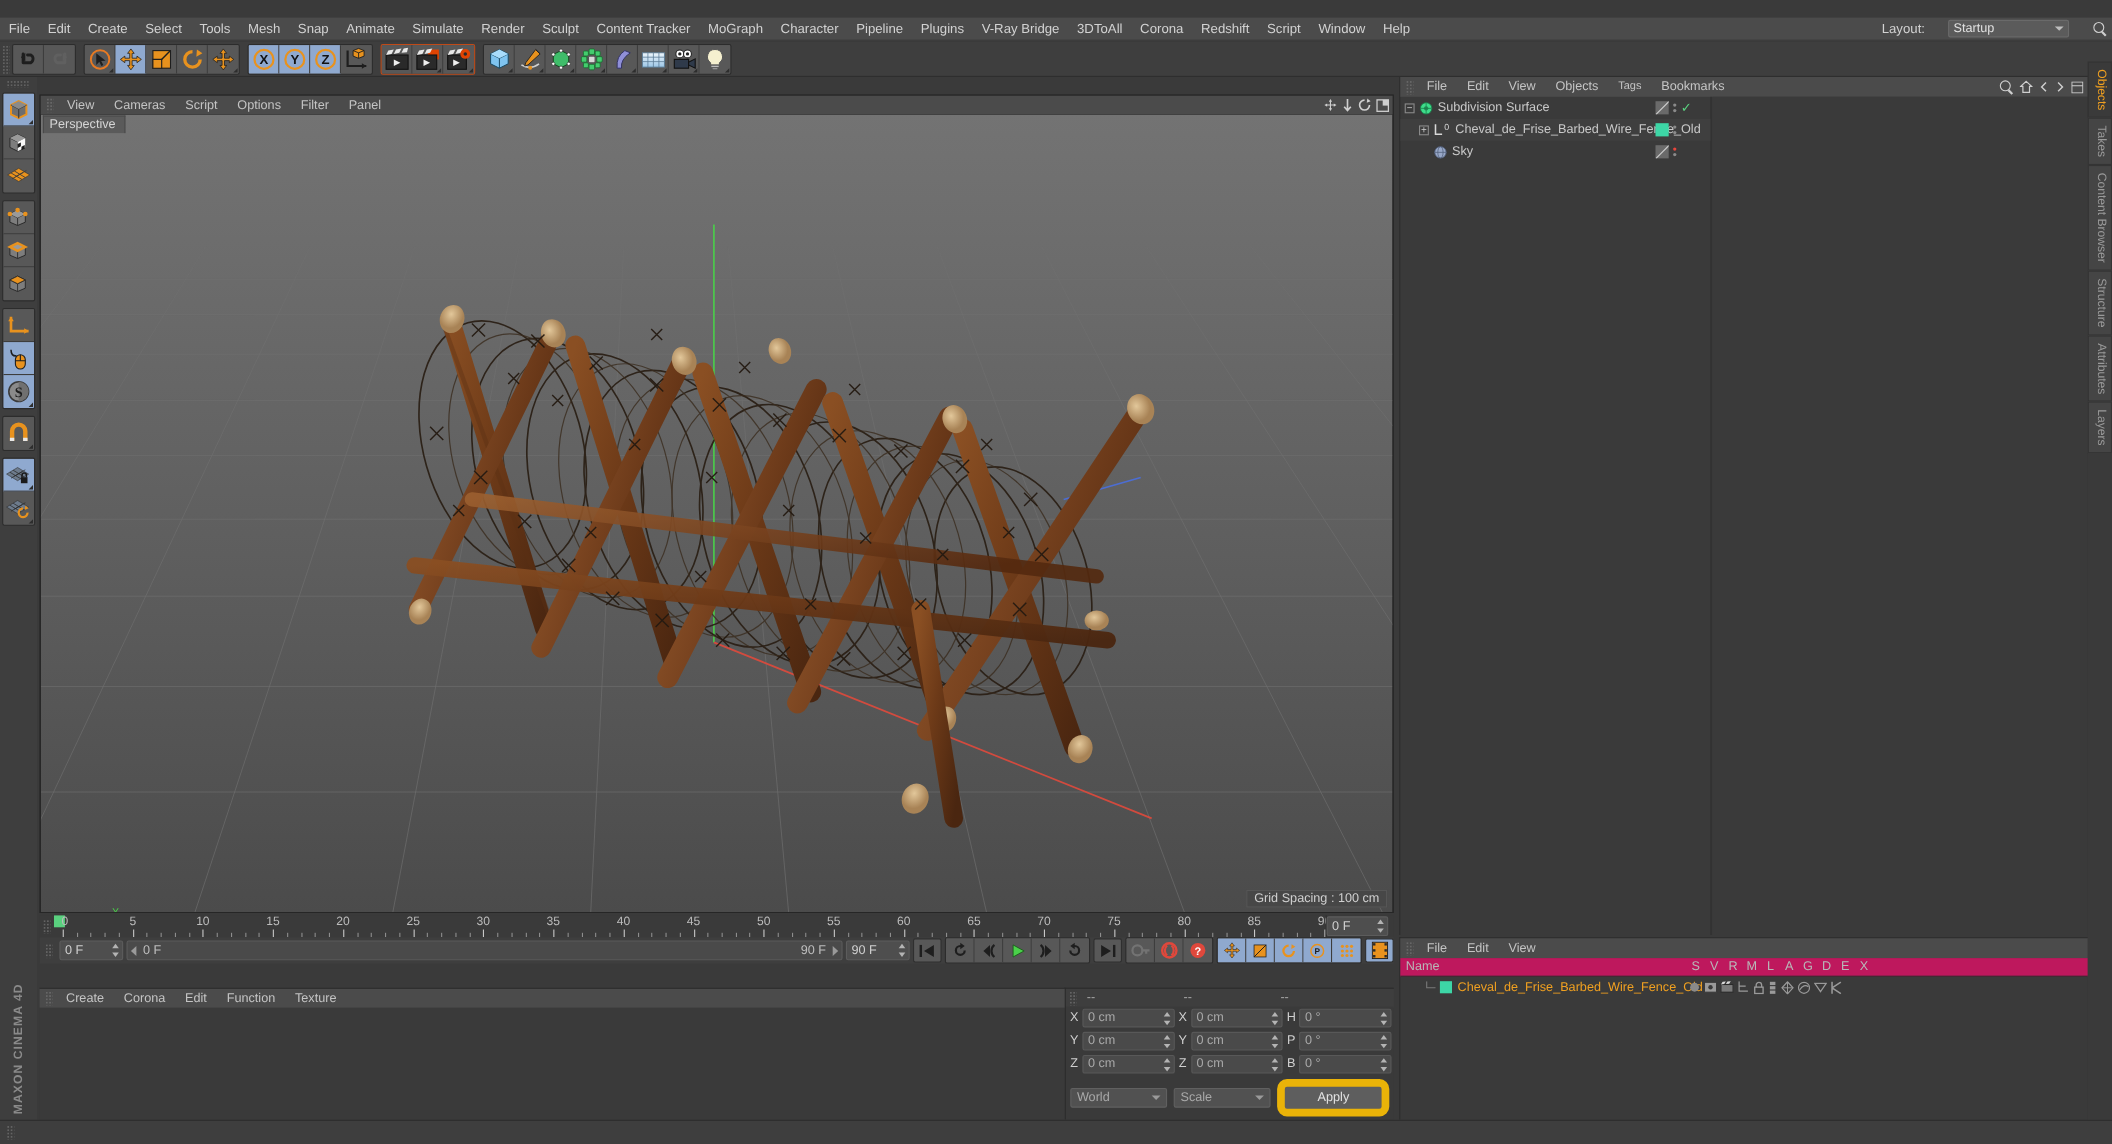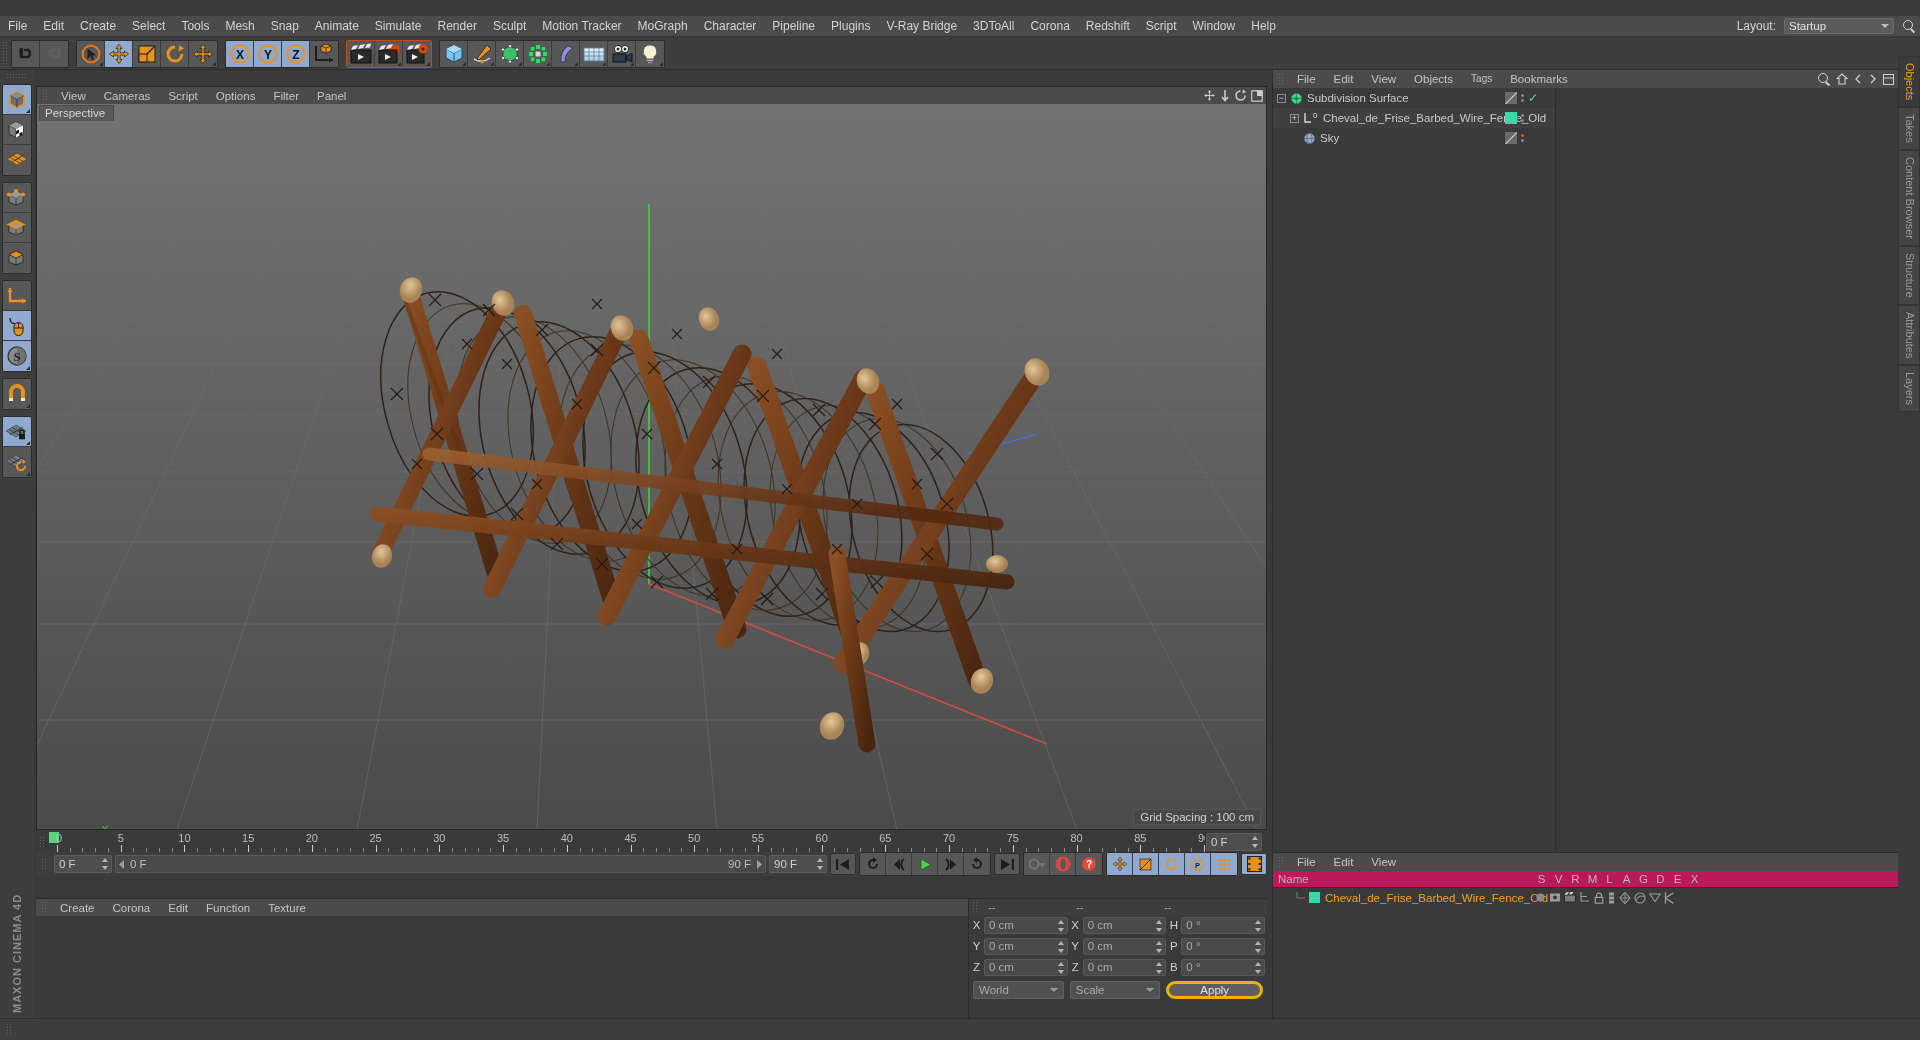--- a/index.html
+++ b/index.html
@@ -34,21 +34,21 @@
 
   
   .menubar {
     position:absolute; left:0; top:16px; width:1920px; height:21px;
     background:#4b4b4b; display:flex; align-items:center;
     border-bottom: 1px solid #3a3a3a;
   }
   .menubar .mitem {
     padding: 0 8px; height:21px; line-height:21px; font-size:12px; color:#d2d2d2; white-space:nowrap;
   }
-  .layoutbox { margin-left:auto; display:flex; align-items:center; padding-right:4px; gap:8px;}
+  .layoutbox { margin-left:auto; display:flex; align-items:center; padding-right:4px; gap:21px;}
   .layoutbox .llabel { font-size:12px; color:#d2d2d2; }
   .lsel {
     width: 110px; height:16px; background:#5b5b5b; border:1px solid #6a6a6a;
     border-radius:2px; display:flex; align-items:center; padding:0 4px; font-size:11.5px; color:#e0e0e0;
     position:relative;
   }
   .lsel .arr { position:absolute; right:4px; width:0;height:0;border-left:4px solid transparent;border-right:4px solid transparent;border-top:4px solid #bdbdbd;}
   .magnify { width:14px;height:14px; position:relative; }
   .magnify::before{content:"";position:absolute;left:1px;top:1px;width:8px;height:8px;border:1.5px solid #cfcfcf;border-radius:50%;}
   .magnify::after{content:"";position:absolute;left:9px;top:9px;width:5px;height:1.5px;background:#cfcfcf;transform:rotate(45deg);transform-origin:left center;}
@@ -163,21 +163,21 @@
   .coordhdr { height:16px; display:flex; align-items:center; background:#3e3e3e; font-size:11.5px; color:#a9a9a9;}
   .coordhdr .ch { width:88px; text-align:left; padding-left:6px;}
   .crow { display:flex; align-items:center; height:20px; padding:0 2px; gap:2px; margin-bottom:1px;}
   .clbl { width:11px; font-size:11.5px; color:#cfcfcf; text-align:center;}
   .cfield { flex:1; height:17px; background:#4a4a4a; border:1px solid #585858; border-radius:2px;
             display:flex; align-items:center; padding:0 4px; font-size:11.5px; color:#a8a8a8; position:relative;}
   .cbottom { display:flex; align-items:center; gap:6px; padding:3px 4px;}
   .csel { flex:1; height:18px; background:#515151; border:1px solid #606060; border-radius:2px;
           display:flex; align-items:center; padding:0 5px; font-size:11.5px; color:#a8a8a8; position:relative;}
   .csel .arr{position:absolute;right:5px;width:0;height:0;border-left:4px solid transparent;border-right:4px solid transparent;border-top:4px solid #9a9a9a;}
-  .applybtn { flex:1.15; height:18px; background:#5e5e5e; border:3px solid #eab308; border-radius:9px;
+  .applybtn { flex:1.15; height:34px; background:#5e5e5e; border:7px solid #eab308; border-radius:9px;
               display:flex; align-items:center; justify-content:center; font-size:11.5px; color:#e2e2e2;}
 
   
   .objmgr { position:absolute; left:1272px; top:70px; width:626px; height:780px; background:#3a3a3a; border-left:1px solid #2d2d2d;}
   .objtop { height:18px; background:#4b4b4b; display:flex; align-items:center; padding-left:2px; position:relative;}
   .objtop .pm { padding:0 9px; font-size:11.5px; color:#c4c4c4; }
   .objtop .righticons { position:absolute; right:4px; top:0; height:18px; display:flex; align-items:center; gap:5px;}
   .treecols { position:absolute; left:0; top:18px; width:283px; bottom:0; border-right:1px solid #2d2d2d;}
   .orow { height:20px; display:flex; align-items:center; position:relative; font-size:11.5px; padding-left:4px;}
   .orow:nth-child(even){ background:#3f3f3f; }
@@ -224,21 +224,21 @@
         <div class="mitem">Edit</div>
         <div class="mitem">Create</div>
         <div class="mitem">Select</div>
         <div class="mitem">Tools</div>
         <div class="mitem">Mesh</div>
         <div class="mitem">Snap</div>
         <div class="mitem">Animate</div>
         <div class="mitem">Simulate</div>
         <div class="mitem">Render</div>
         <div class="mitem">Sculpt</div>
-        <div class="mitem">Motion Tracker</div>
+        <div class="mitem">Content Tracker</div>
         <div class="mitem">MoGraph</div>
         <div class="mitem">Character</div>
         <div class="mitem">Pipeline</div>
         <div class="mitem">Plugins</div>
         <div class="mitem">V-Ray Bridge</div>
         <div class="mitem">3DToAll</div>
         <div class="mitem">Corona</div>
         <div class="mitem">Redshift</div>
         <div class="mitem">Script</div>
         <div class="mitem">Window</div>

